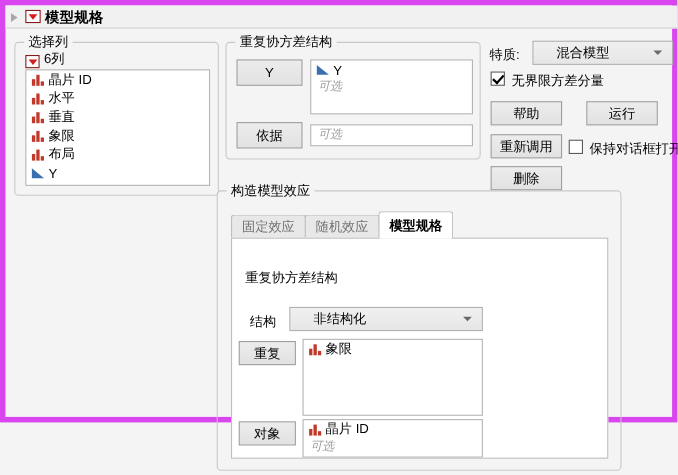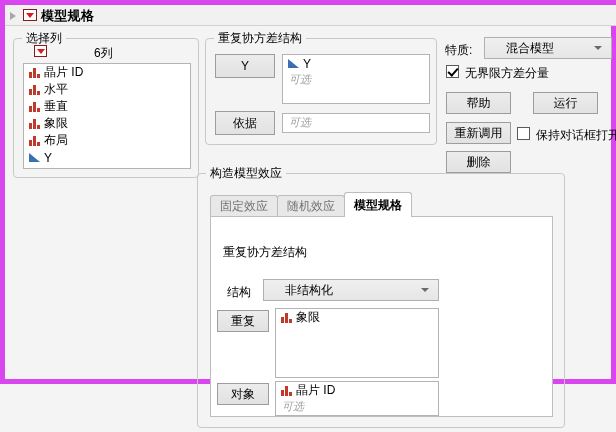--- a/index.html
+++ b/index.html
@@ -271,21 +271,21 @@
   <div id="titlebar">
     <div class="outline-tri"></div>
     <div class="redbox"></div>
     <div id="title-text">模型规格</div>
   </div>
 
   <div class="group" style="left:8px; top:33px; width:186px; height:140px;">
     <div class="legend">选择列</div>
   </div>
 
-  <div style="position:absolute; left:29px; top:40px; display:flex; align-items:flex-start;gap:43px;">
+  <div style="position:absolute; left:18px; top:40px; display:flex; align-items:flex-end;">
     <span class="redtri-small"></span>
     <span style="margin-left:4px; font-size:12px;">6列</span>
   </div>
 
   <div class="listbox" style="left:18px; top:58px; width:168px; height:106px;">
     <div class="row">
       <span class="icon-nominal">
           <i></i>
           <i></i>
           <i></i>

